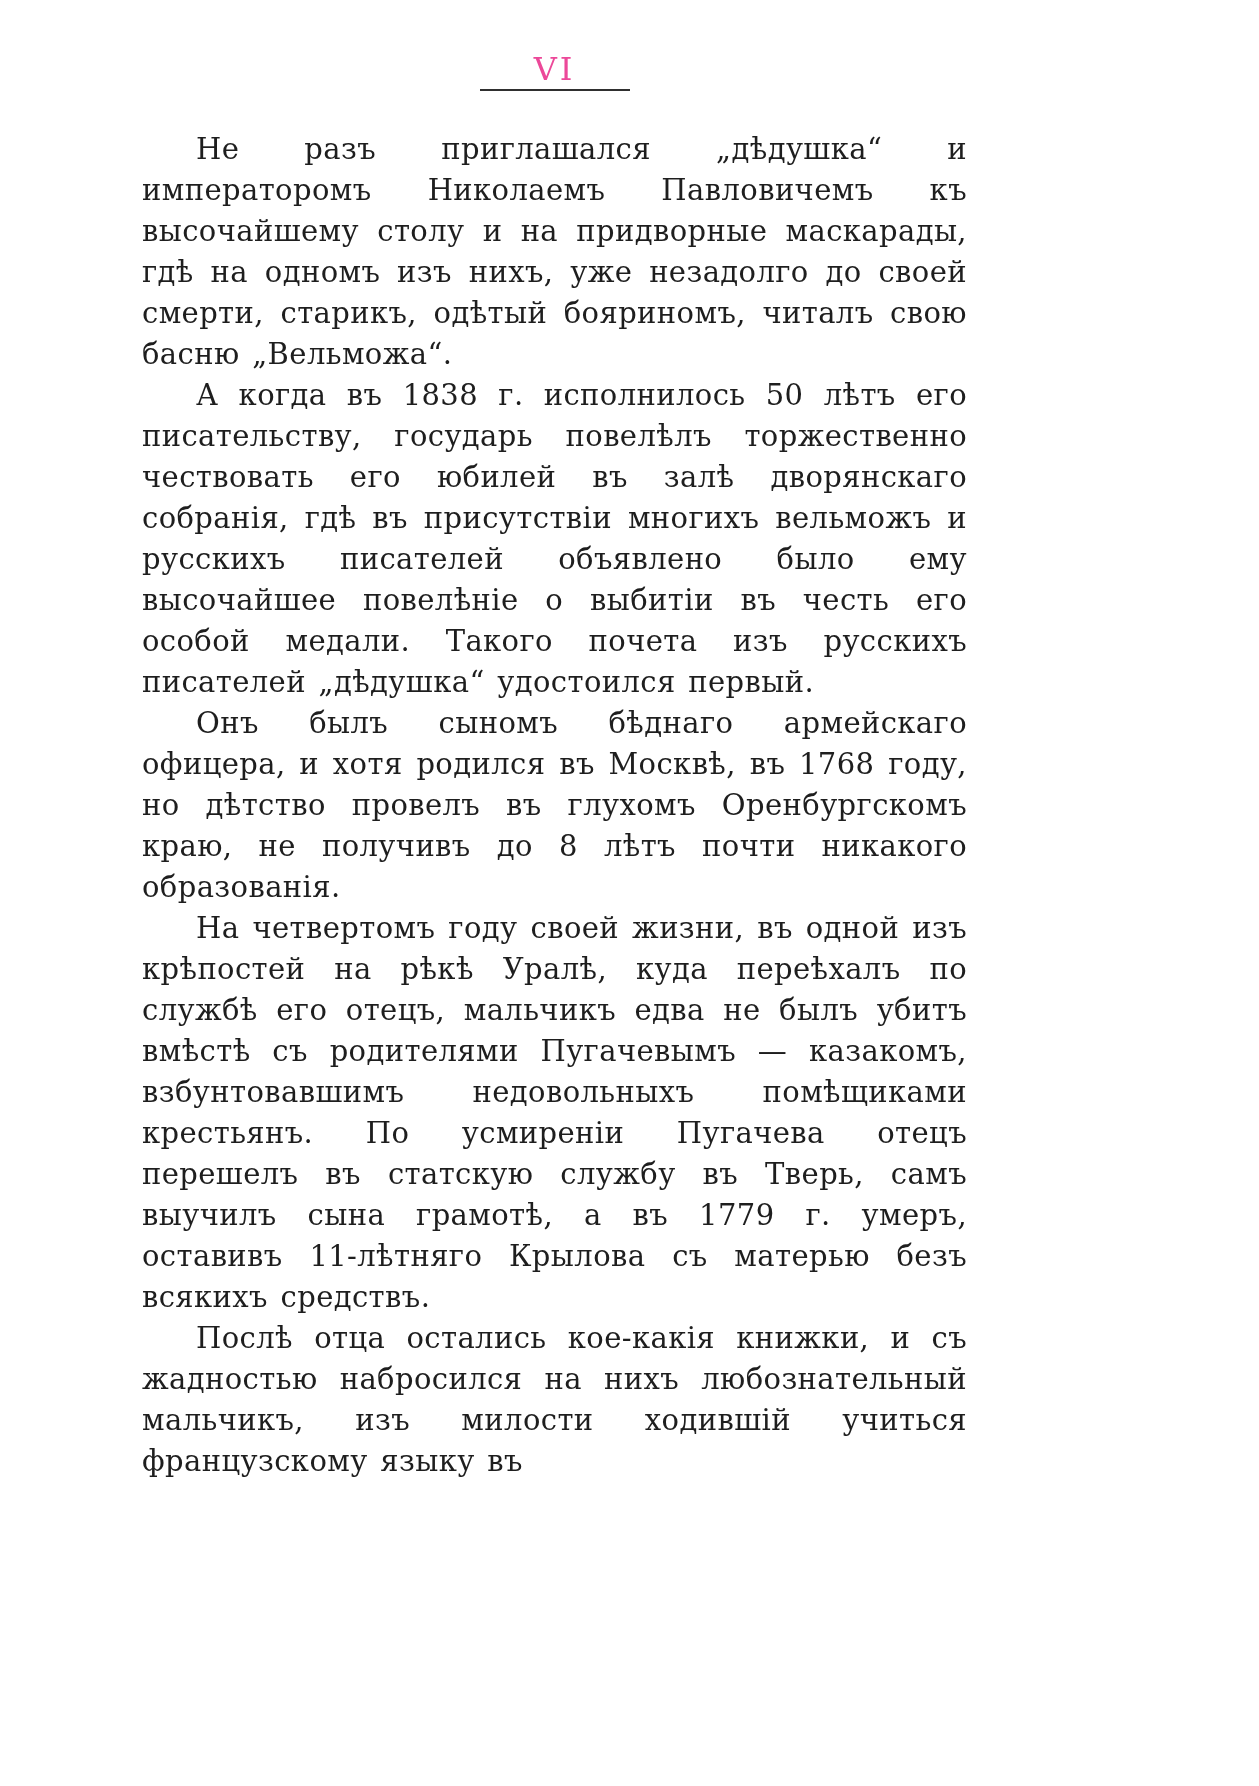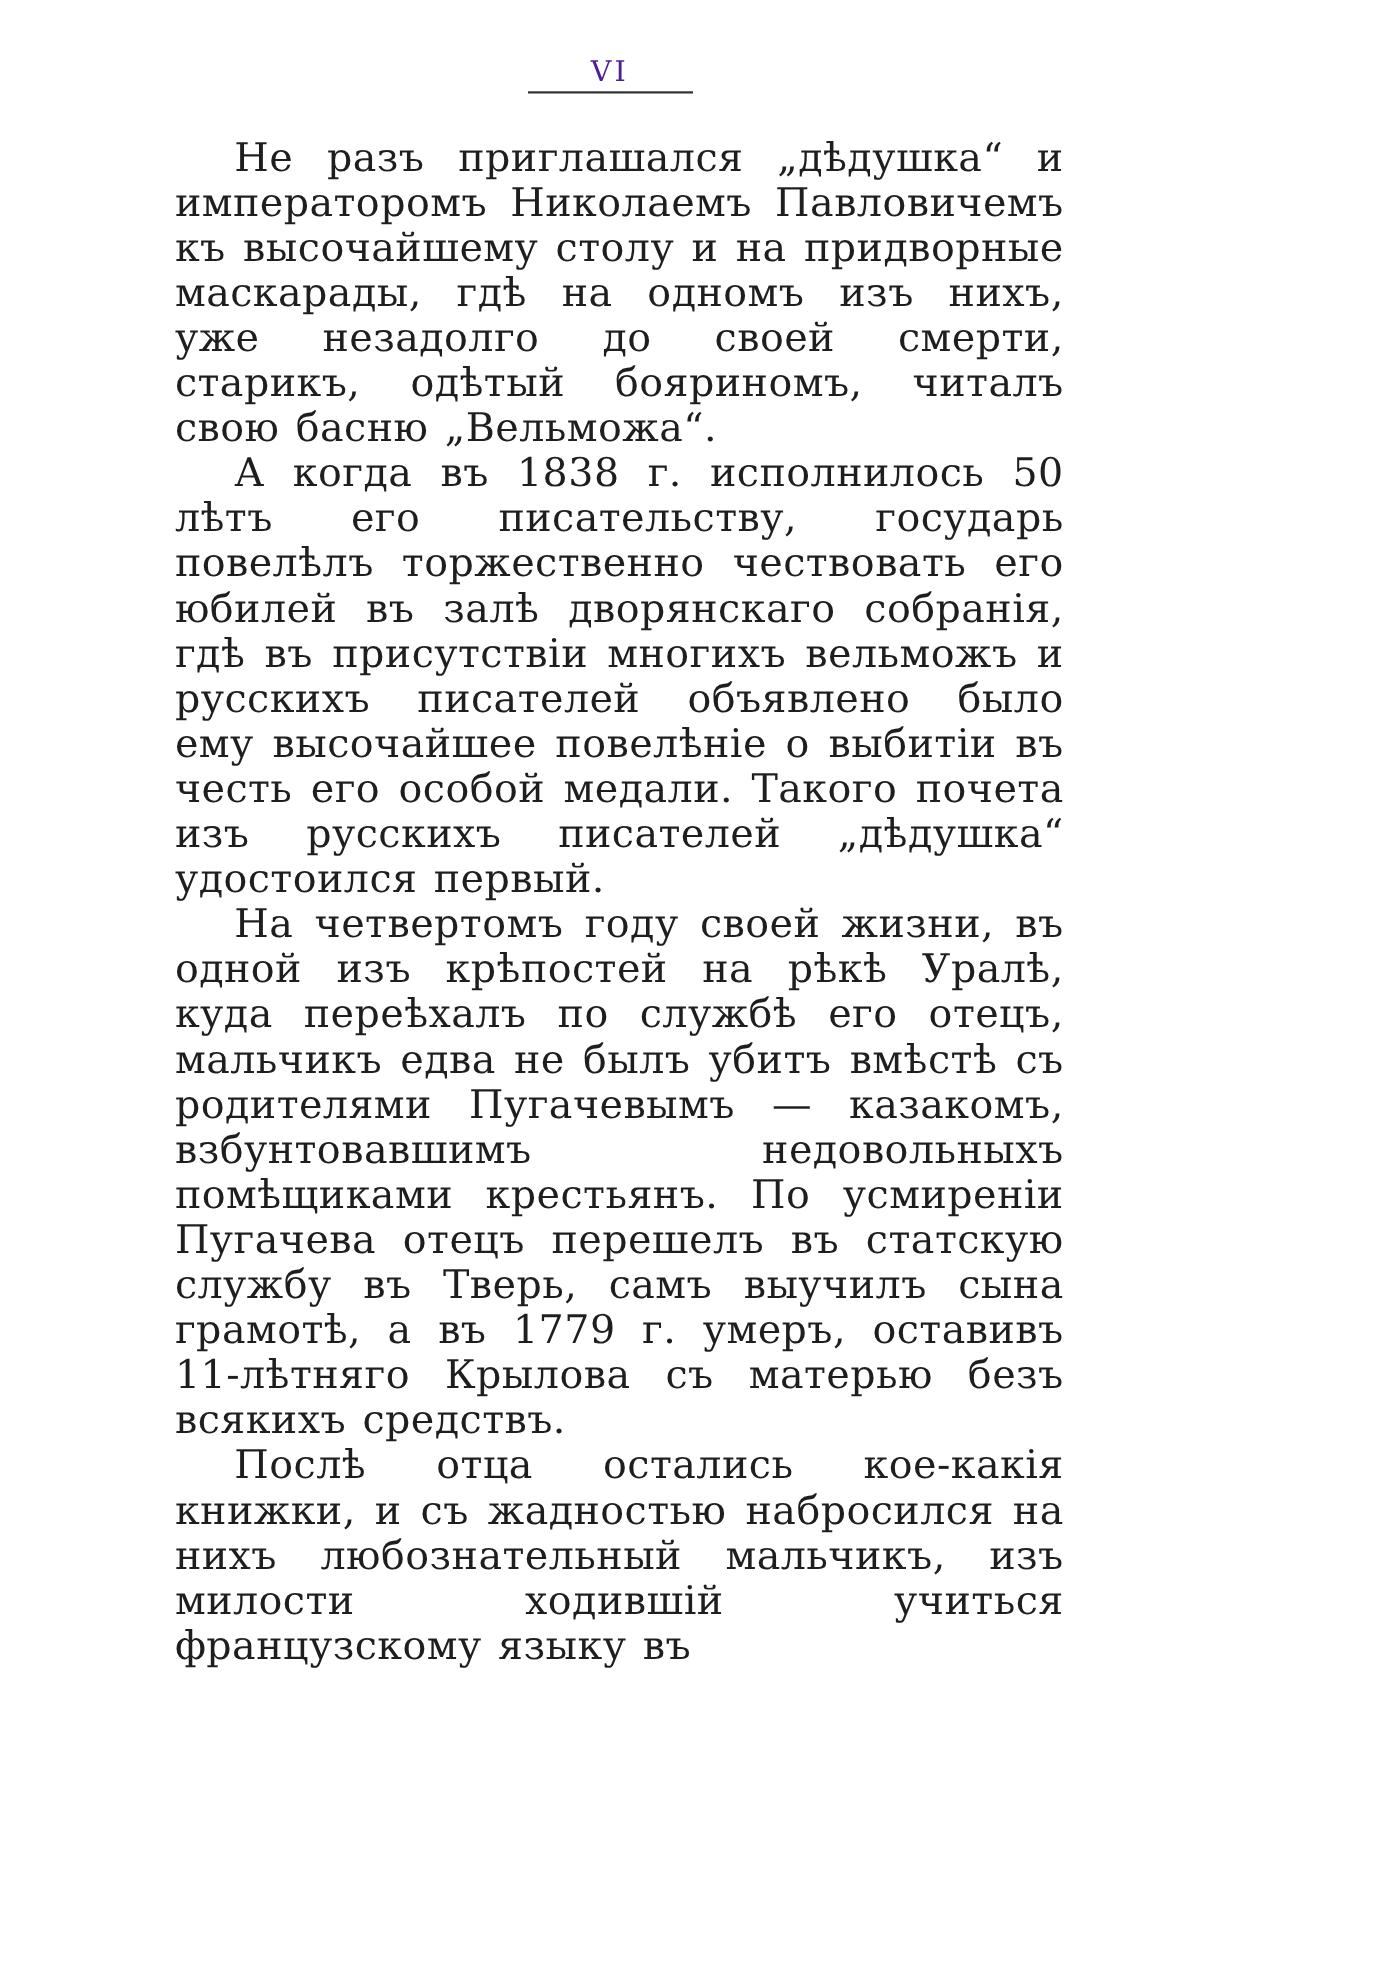--- a/index.html
+++ b/index.html
@@ -18,56 +18,56 @@
       font-family: "DejaVu Serif", serif;
       color: #1e1e1e;
       overflow: hidden;
     }
     .page-header {
       text-align: center;
       margin-bottom: 38px;
     }
     .page-number {
       display: inline-block;
-      font-size: 26px;
+      font-size: 32px;
       letter-spacing: 3px;
-      color: #4c1d95;
+      color: #ec4899;
       padding: 0 6px 1px 6px;
       line-height: 1.1;
     }
     .page-number-rule {
       width: 150px;
       height: 0;
       border-bottom: 2px solid #2f2f2f;
       margin: 1px auto 0 auto;
     }
     .text-block {
       text-align: justify;
-      font-size: 36px;
+      font-size: 29px;
       line-height: 41px;
       letter-spacing: 0.4px;
       word-spacing: 3px;
-      margin-left: 17px;
     }
     .text-block p {
       margin: 0;
       padding: 0;
       text-indent: 54px;
     }
   </style>
 </head>
 <body>
 
 <div class="page">
 
   <div class="page-header">
     <span class="page-number">VI</span>
     <div class="page-number-rule"></div>
   </div>
 
   <div class="text-block">
     <p>Не разъ приглашался „дѣдушка“ и императоромъ Николаемъ Павловичемъ къ высочайшему столу и на придворные маскарады, гдѣ на одномъ изъ нихъ, уже незадолго до своей смерти, старикъ, одѣтый бояриномъ, читалъ свою басню „Вельможа“.</p>
     <p>А когда въ 1838 г. исполнилось 50 лѣтъ его писательству, государь повелѣлъ торжественно чествовать его юбилей въ залѣ дворянскаго собранія, гдѣ въ присутствіи многихъ вельможъ и русскихъ писателей объявлено было ему высочайшее повелѣніе о выбитіи въ честь его особой медали. Такого почета изъ русскихъ писателей „дѣдушка“ удостоился первый.</p>
+    <p>Онъ былъ сыномъ бѣднаго армейскаго офицера, и хотя родился въ Москвѣ, въ 1768 году, но дѣтство провелъ въ глухомъ Оренбургскомъ краю, не получивъ до 8 лѣтъ почти никакого образованія.</p>
     <p>На четвертомъ году своей жизни, въ одной изъ крѣпостей на рѣкѣ Уралѣ, куда переѣхалъ по службѣ его отецъ, мальчикъ едва не былъ убитъ вмѣстѣ съ родителями Пугачевымъ — казакомъ, взбунтовавшимъ недовольныхъ помѣщиками крестьянъ. По усмиреніи Пугачева отецъ перешелъ въ статскую службу въ Тверь, самъ выучилъ сына грамотѣ, а въ 1779 г. умеръ, оставивъ 11-лѣтняго Крылова съ матерью безъ всякихъ средствъ.</p>
     <p>Послѣ отца остались кое-какія книжки, и съ жадностью набросился на нихъ любознательный мальчикъ, изъ милости ходившій учиться французскому языку въ</p>
   </div>
 
 </div>
 
 </body></html>

